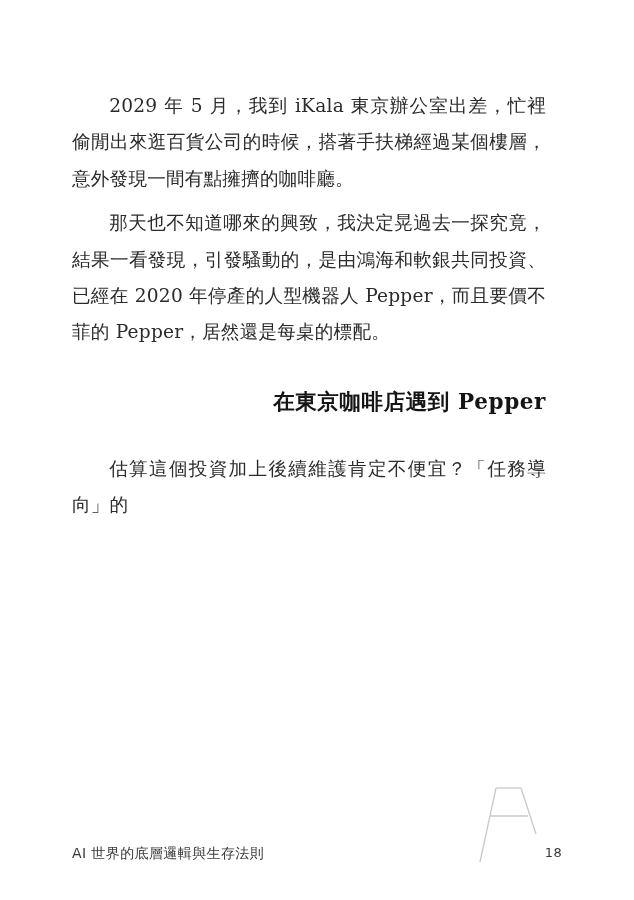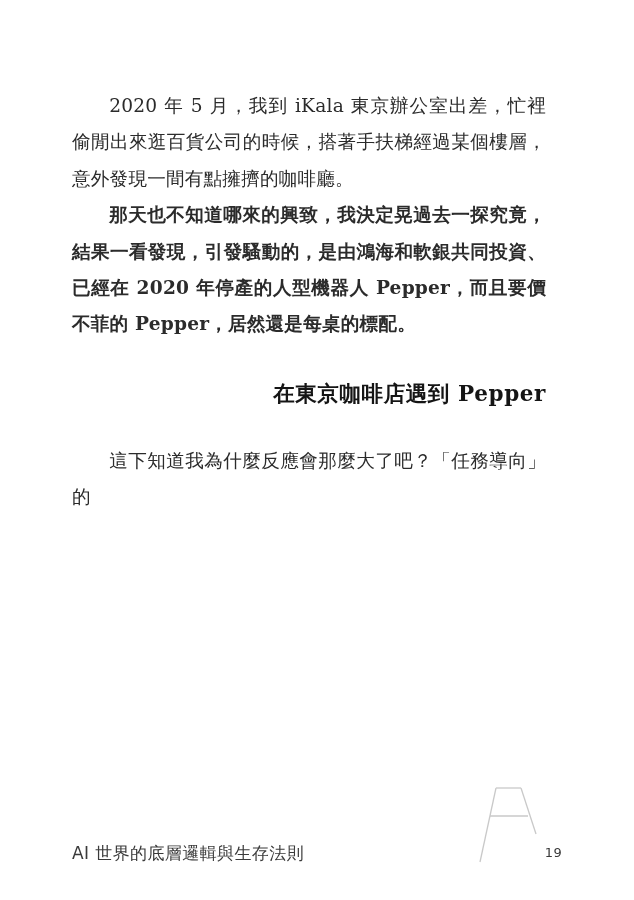--- a/index.html
+++ b/index.html
@@ -54,21 +54,21 @@
     font-size: 18.6px;
     line-height: 36.4px;
     color: #2b2b2b;
     text-align: justify;
     text-justify: inter-ideograph;
     text-indent: 2em;
     letter-spacing: 0.2px;
     font-family: "DejaVu Serif", "Liberation Serif", serif;
   }
 
-  .para + .para { margin-top: 0; font-weight: bold; }
+  .para + .para { margin-top: 8px; }
 
   .heading {
     margin: 0;
     padding: 0;
     font-size: 21.5px;
     line-height: 30px;
     font-weight: bold;
     color: #151515;
     letter-spacing: 0.6px;
     font-family: "DejaVu Serif", "Liberation Serif", serif;
@@ -85,21 +85,21 @@
     right: 72px;
     top: 843px;
     height: 20px;
     z-index: 3;
     display: flex;
     align-items: center;
     justify-content: space-between;
   }
   .footer-title {
     font-family: "DejaVu Sans", "Liberation Sans", sans-serif;
-    font-size: 17px;
+    font-size: 14px;
     line-height: 16px;
     color: #3a3a3a;
     letter-spacing: 0.4px;
     white-space: nowrap;
   }
   .footer-pageno {
     font-family: "DejaVu Sans", "Liberation Sans", sans-serif;
     font-size: 13px;
     line-height: 16px;
     color: #3a3a3a;
@@ -117,33 +117,33 @@
         <line x1="14" y1="90" x2="30" y2="16"></line>
         <line x1="30" y1="16" x2="55" y2="16"></line>
         <line x1="55" y1="16" x2="70" y2="62"></line>
         <line x1="24" y1="44" x2="62" y2="44"></line>
       </g>
     </svg>
   </div>
 
   <div class="content">
 
-    <p class="para">2020 年 5 月，我到 iKala 東京辦公室出差，忙裡偷閒出來逛百貨公司的時候，搭著手扶梯經過某個樓層，意外發現一間有點擁擠的咖啡廳。</p>
+    <p class="para">2029 年 5 月，我到 iKala 東京辦公室出差，忙裡偷閒出來逛百貨公司的時候，搭著手扶梯經過某個樓層，意外發現一間有點擁擠的咖啡廳。</p>
 
     <p class="para">那天也不知道哪來的興致，我決定晃過去一探究竟，結果一看發現，引發騷動的，是由鴻海和軟銀共同投資、已經在 2020 年停產的人型機器人 Pepper，而且要價不菲的 Pepper，居然還是每桌的標配。</p>
 
     <div class="gap-before-heading"></div>
 
     <h2 class="heading">在東京咖啡店遇到 Pepper</h2>
 
     <div class="gap-after-heading"></div>
 
 
-    <p class="para">這下知道我為什麼反應會那麼大了吧？「任務導向」的</p>
+    <p class="para">估算這個投資加上後續維護肯定不便宜？「任務導向」的</p>
 
   </div>
 
   <div class="footer">
     <span class="footer-title">AI 世界的底層邏輯與生存法則</span>
-    <span class="footer-pageno">19</span>
+    <span class="footer-pageno">18</span>
   </div>
 
 </div>
 
 </body></html>

